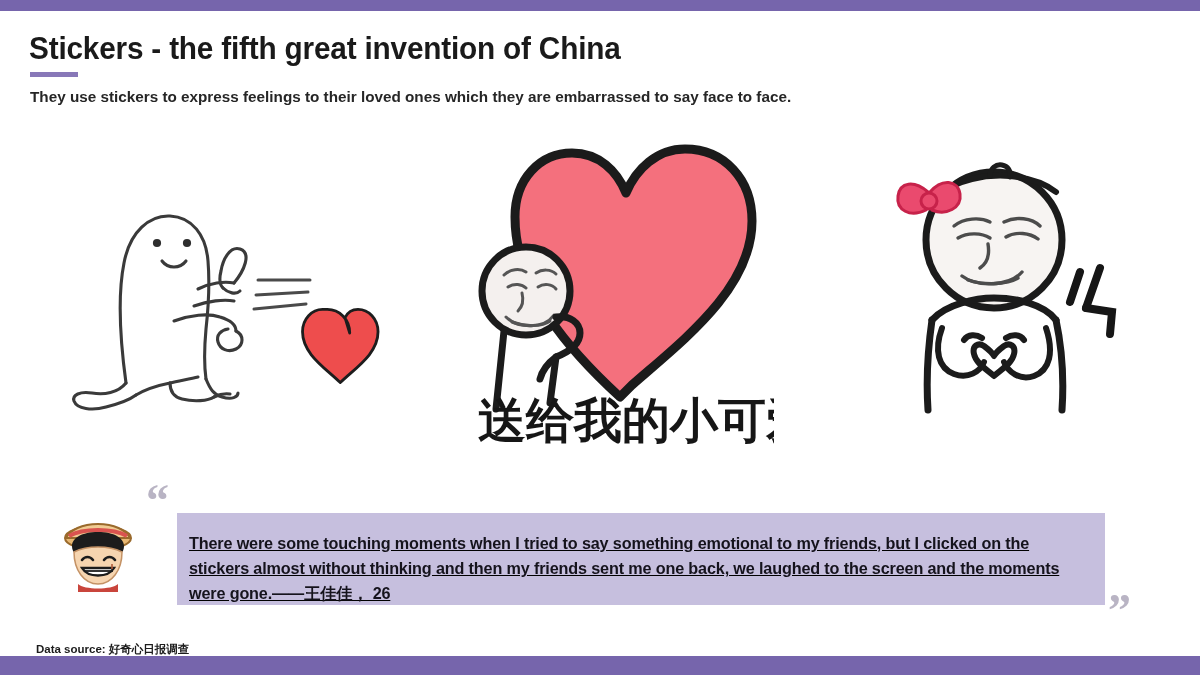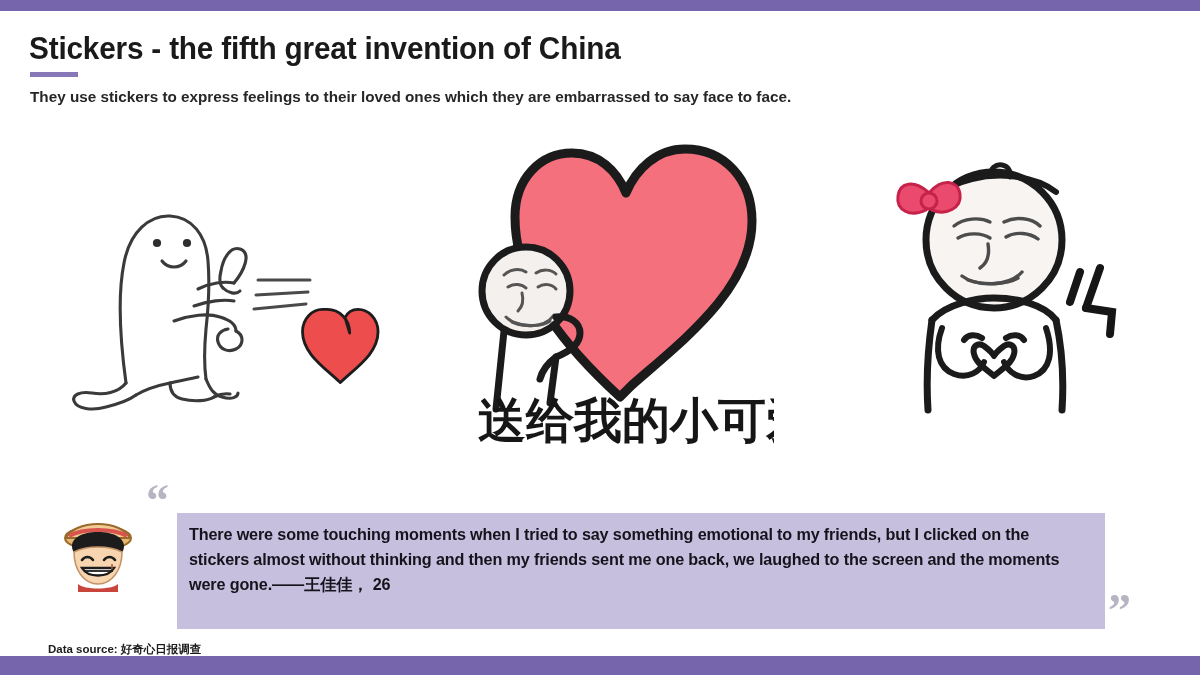--- a/index.html
+++ b/index.html
@@ -84,37 +84,38 @@
     color: #b9b4c4;
     line-height: 1;
     user-select: none;
   }
   .quote-open  { left: 146px;  top: 478px;  font-size: 46px; }
   .quote-close { left: 1108px; top: 588px;  font-size: 46px; }
 
   .quote-box {
     position: absolute;
     left: 177px; top: 513px;
-    width: 928px; height: 116px;
+    width: 928px; height: 92px;
     background: #c6bfde;
     box-sizing: border-box;
-    padding: 9px 12px 0 12px;
+    padding: 18px 12px 0 12px;
+    text-decoration: underline;
   }
   .quote-text {
     font-size: 16.2px;
     font-weight: bold;
     color: #15131c;
     line-height: 25px;
     letter-spacing: -0.15px;
   }
 
   
   .datasource {
     position: absolute;
-    left: 28px; top: 642px;
+    left: 16px; top: 642px;
     font-size: 11.5px;
     font-weight: bold;
     color: #1c1c1c;
     white-space: nowrap;
     padding-left: 20px;
   }
 </style>
 </head>
 <body>
 

